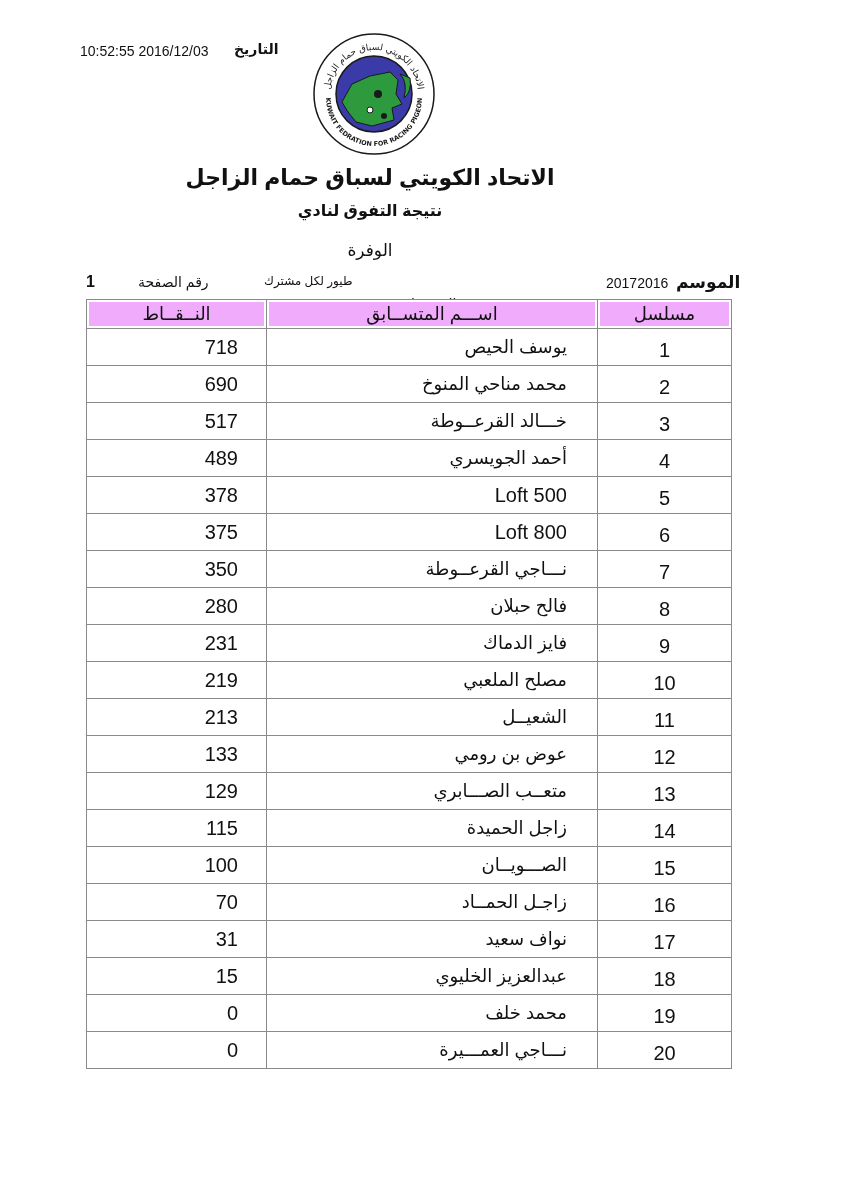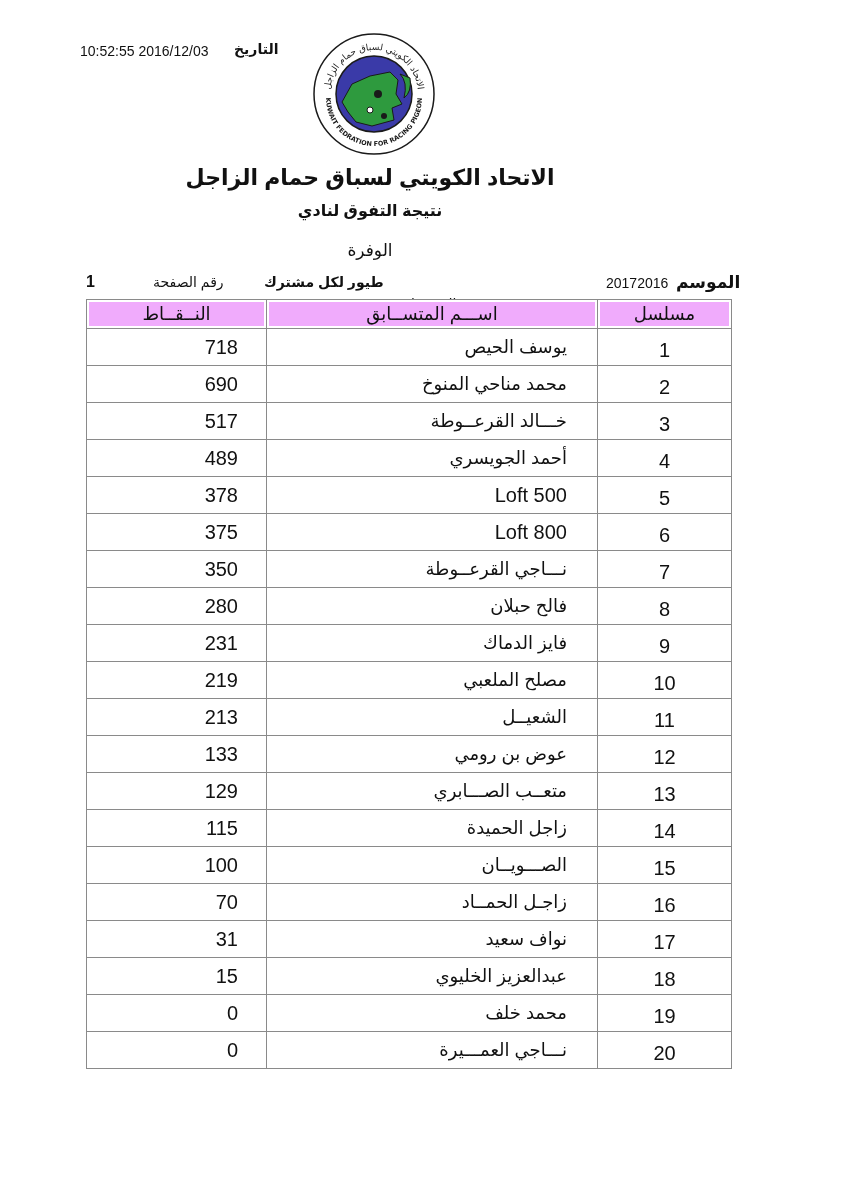--- a/index.html
+++ b/index.html
@@ -7,22 +7,22 @@
          font-family:"Liberation Sans", "DejaVu Sans", sans-serif; color:#111; }
   .abs { position:absolute; }
   #datetime { left:80px; top:43px; font-size:14px; direction:ltr; }
   #date-label { left:234px; top:41px; font-size:14px; font-weight:bold; direction:rtl; }
   #logo { left:312px; top:32px; width:124px; height:124px; }
   #title1 { left:0; width:848px; top:165px; text-align:center; font-size:22px; font-weight:bold; direction:rtl; }
   #title1 span, #title2 span, #title3 span { position:relative; left:-54px; }
   #title2 { left:0; width:848px; top:201px; text-align:center; font-size:16px; font-weight:bold; direction:rtl; }
   #title3 { left:0; width:848px; top:240px; text-align:center; font-size:17px; direction:rtl; }
   #page-num { left:86px; top:273px; font-size:16px; font-weight:bold; }
-  #page-label { left:153px; top:274px; font-size:14px; direction:rtl; }
-  #birds-label { left:264px; top:274px; font-size:14px; font-weight:bold; direction:rtl; }
+  #page-label { left:138px; top:274px; font-size:14px; direction:rtl; }
+  #birds-label { left:264px; top:274px; font-size:12px; font-weight:normal; direction:rtl; }
   #result-label { left:352px; top:284px; font-size:14px; direction:rtl;margin-top:12px; }
   #season-value { left:606px; top:275px; font-size:14px; }
   #season-label { left:676px; top:272px; font-size:17px; font-weight:bold; direction:rtl; }
 
   #results-table { position:absolute; left:86px; top:299px; width:645px; border-collapse:collapse; table-layout:fixed; }
   #results-table th, #results-table td { border:1px solid #8a8a8a; padding:0; height:30px; }
   #results-table th { background:#f0abfc; font-size:18px; font-weight:normal; height:28px; box-shadow: inset 0 0 0 2px #fff; direction:rtl; }
   #results-table td { font-size:20px; }
   col.c-points { width:180px; }
   col.c-name { width:331px; }

